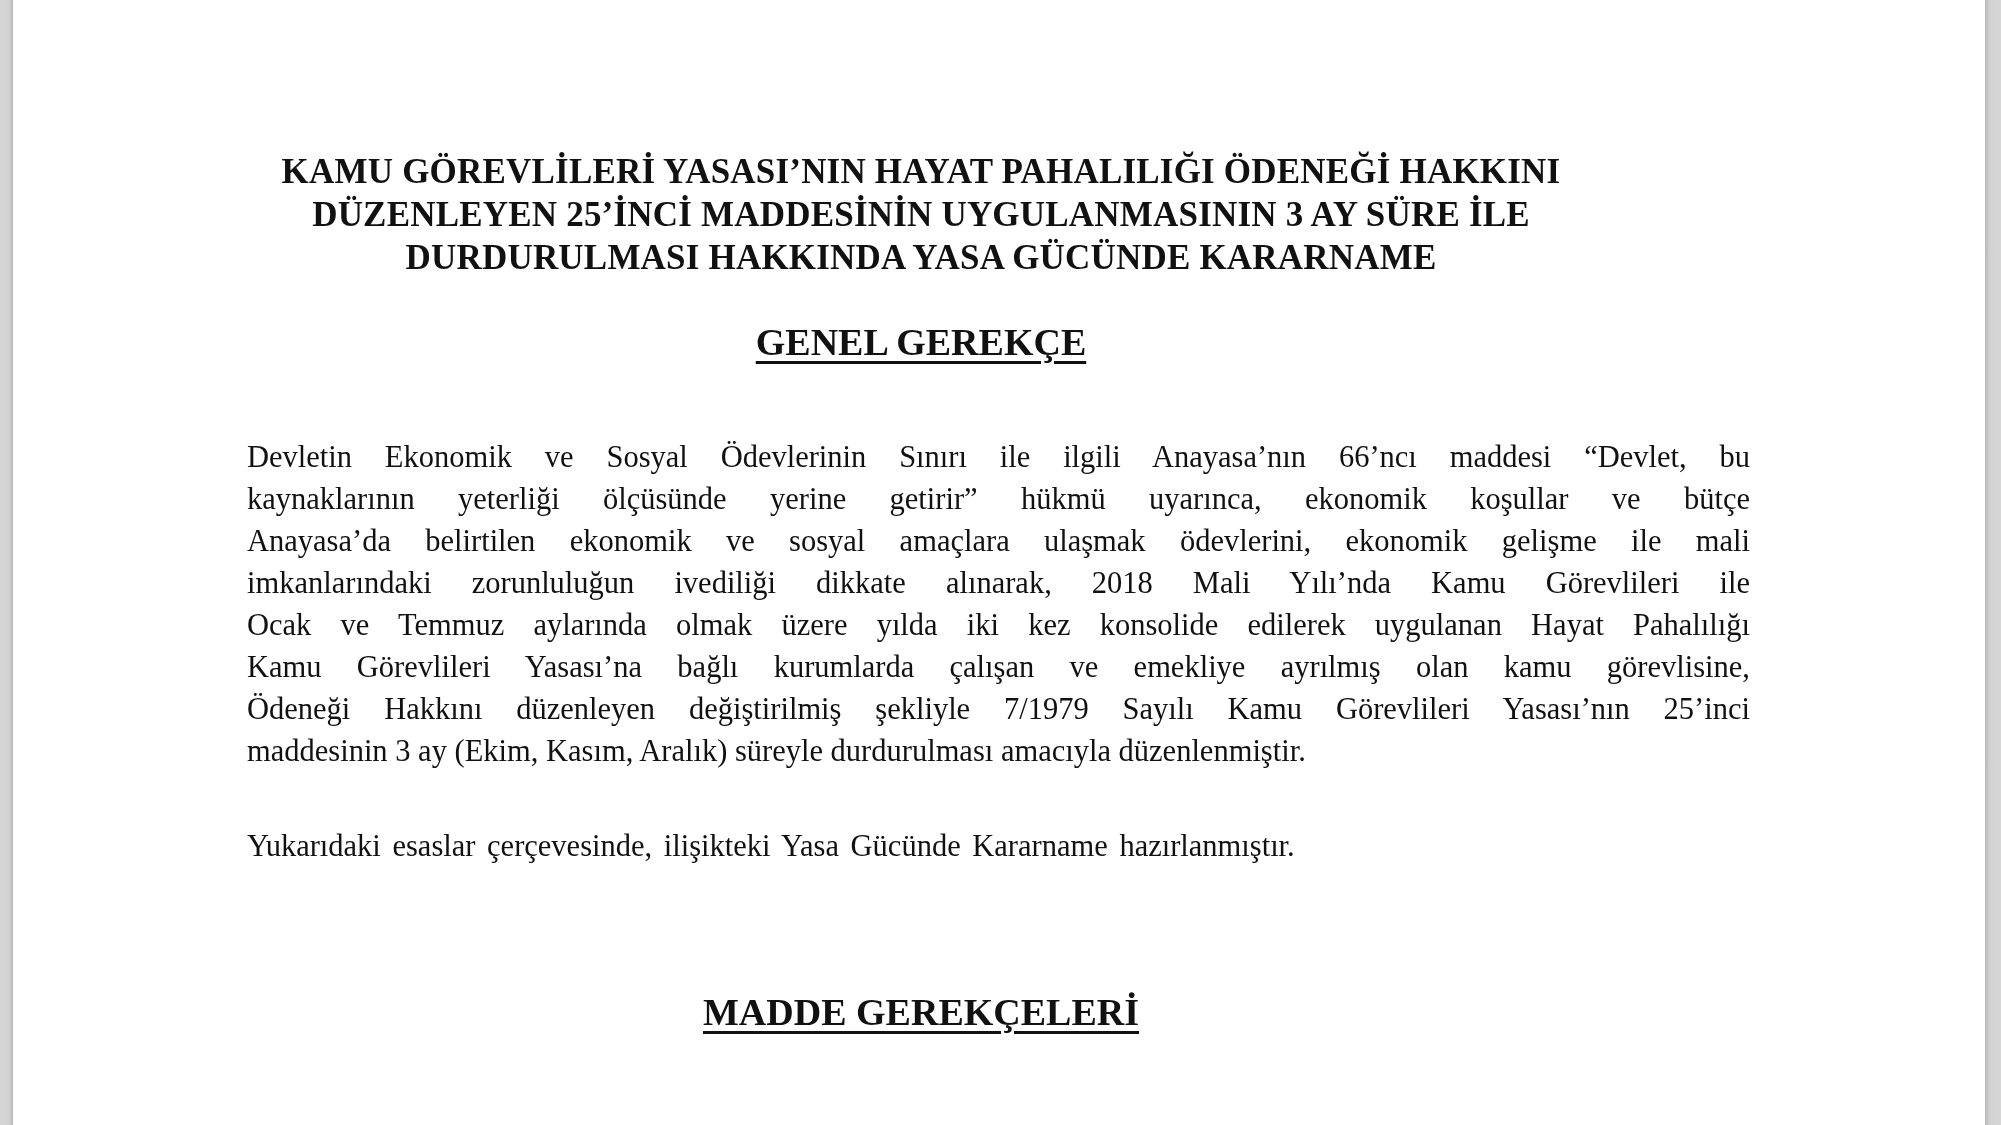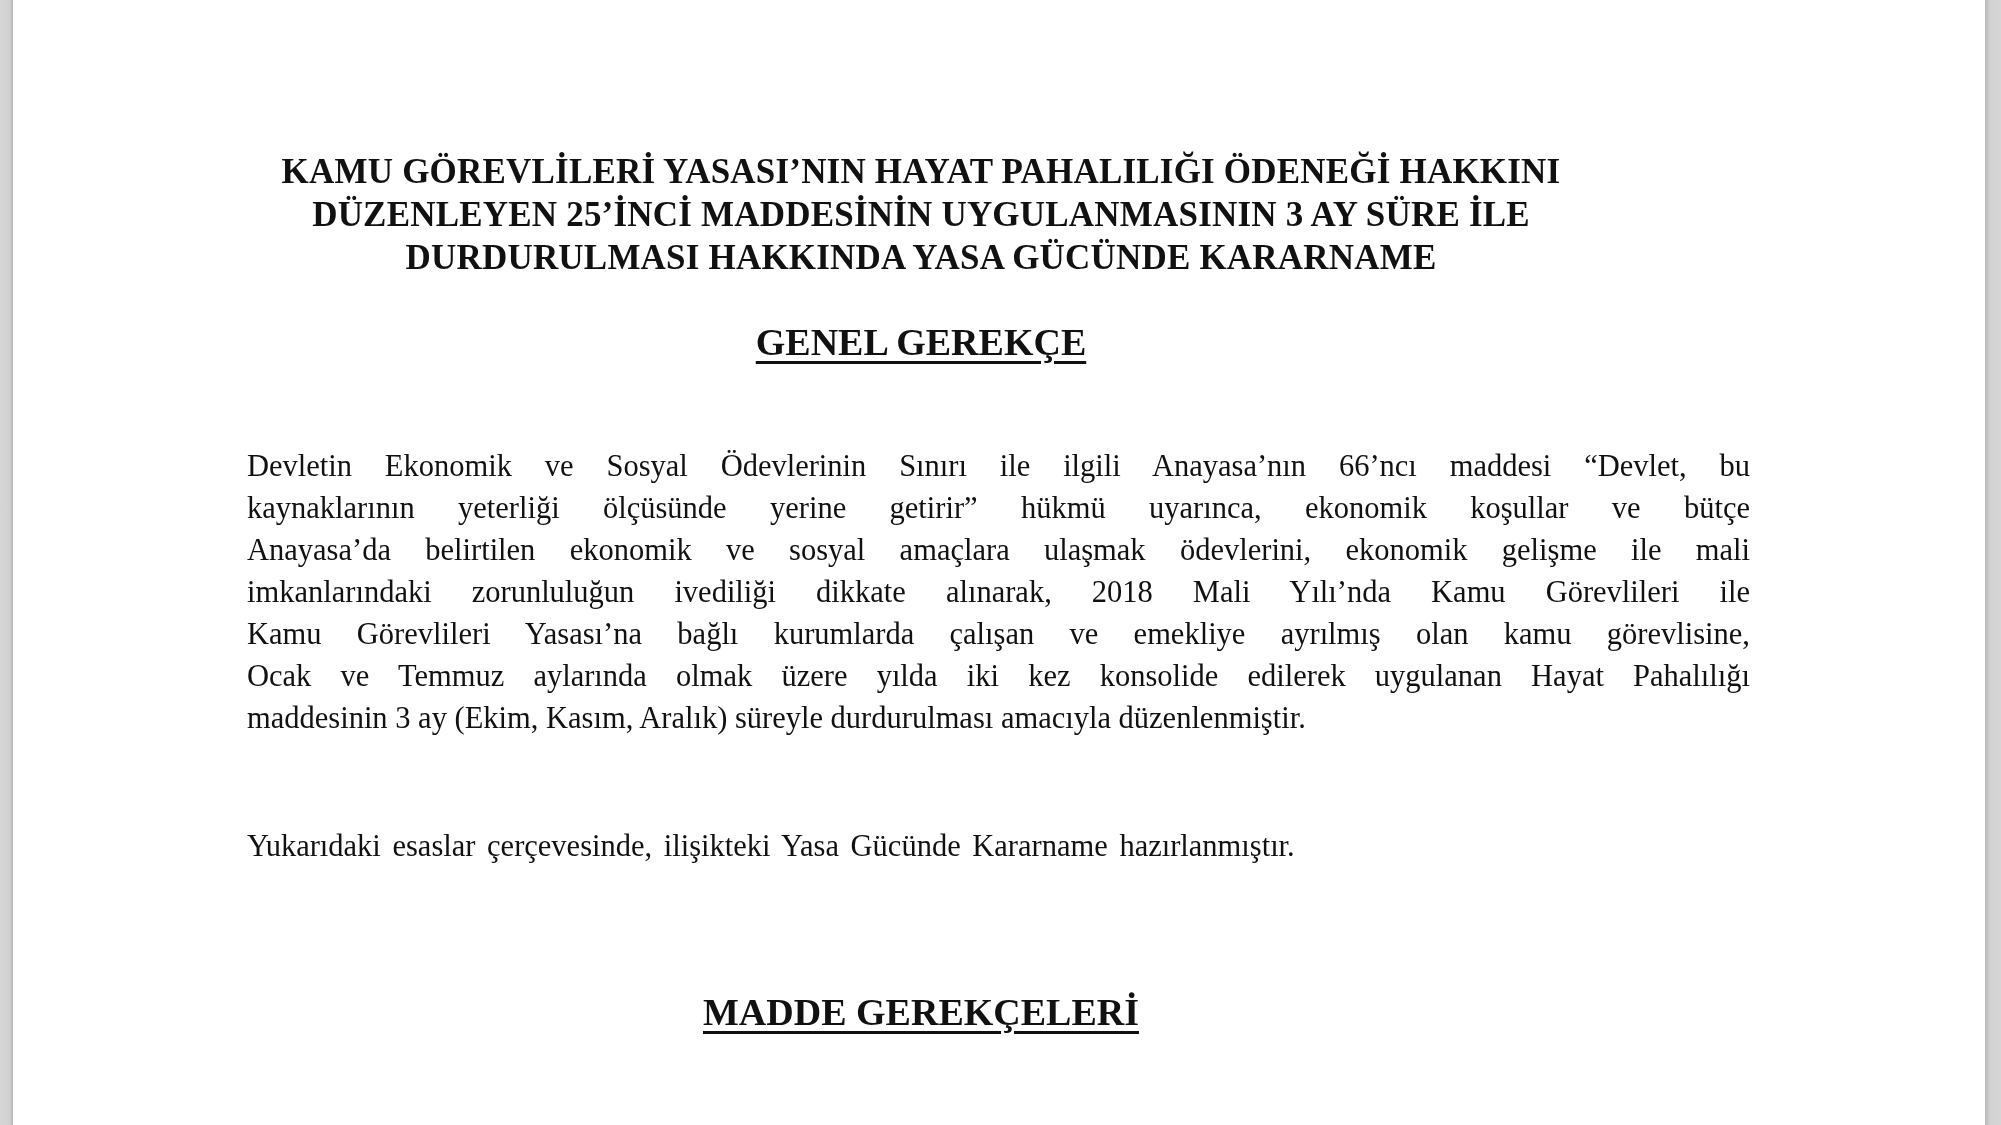--- a/index.html
+++ b/index.html
@@ -29,21 +29,21 @@
   }
   .heading span { text-decoration: underline; text-decoration-thickness: 3px; text-underline-offset: 6px; }
   .h-genel { top: 320px; }
   .h-madde { top: 990px; }
   .para {
     position: absolute; left: 234px; width: 1503px;
     font-size: 30.5px; line-height: 42px;
   }
   .para .line { display: block; text-align: justify; text-align-last: justify; white-space: nowrap; height: 42px; }
   .para .line.last { text-align-last: left; font-family: Liberation Serif, serif; }
-  .p1 { top: 445px; }
+  .p1 { top: 436px; }
   .p2 { top: 825px; }
   .p2 .line { text-align: right; text-align-last: left; word-spacing: 4px; }
 </style>
 </head>
 <body>
 
 <div class="edge-left"></div>
 <div class="edge-right"></div>
 
 <div class="page">
@@ -55,22 +55,23 @@
 
   <div class="heading h-genel">
     <span>GENEL GEREKÇE</span>
   </div>
 
   <div class="para p1">
     <span class="line">Devletin Ekonomik ve Sosyal Ödevlerinin Sınırı ile ilgili Anayasa’nın 66’ncı maddesi “Devlet, bu</span>
     <span class="line">kaynaklarının yeterliği ölçüsünde yerine getirir” hükmü uyarınca, ekonomik koşullar ve bütçe</span>
     <span class="line">Anayasa’da belirtilen ekonomik ve sosyal amaçlara ulaşmak ödevlerini, ekonomik gelişme ile mali</span>
     <span class="line">imkanlarındaki zorunluluğun ivediliği dikkate alınarak, 2018 Mali Yılı’nda Kamu Görevlileri ile</span>
+    <span class="line">Ocak ve Temmuz aylarında olmak üzere yılda iki kez konsolide edilerek uygulanan Hayat Pahalılığı</span>
     <span class="line">Kamu Görevlileri Yasası’na bağlı kurumlarda çalışan ve emekliye ayrılmış olan kamu görevlisine,</span>
-    <span class="line">Ocak ve Temmuz aylarında olmak üzere yılda iki kez konsolide edilerek uygulanan Hayat Pahalılığı</span>
+    <span class="line">Ödeneği Hakkını düzenleyen değiştirilmiş şekliyle 7/1979 Sayılı Kamu Görevlileri Yasası’nın 25’inci</span>
     <span class="line last">maddesinin 3 ay (Ekim, Kasım, Aralık) süreyle durdurulması amacıyla düzenlenmiştir.</span>
   </div>
 
   <div class="para p2">
     <span class="line last">Yukarıdaki  esaslar  çerçevesinde,  ilişikteki Yasa Gücünde Kararname hazırlanmıştır.</span>
   </div>
 
   <div class="heading h-madde">
     <span>MADDE GEREKÇELERİ</span>
   </div>

